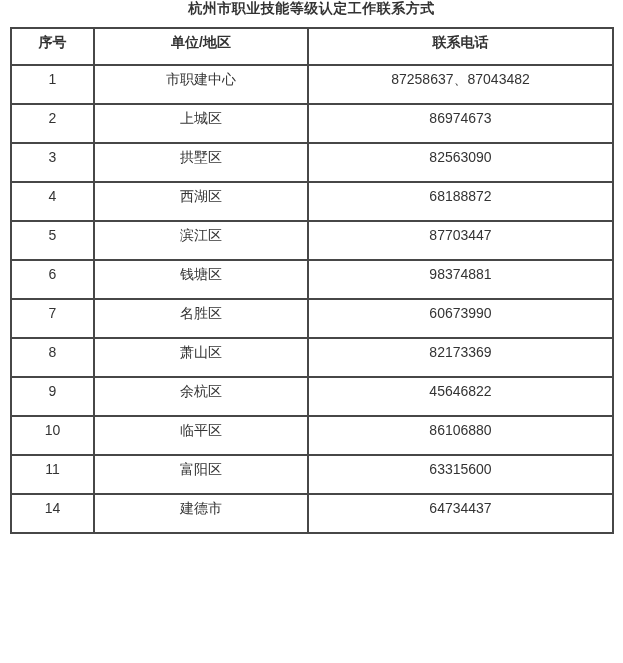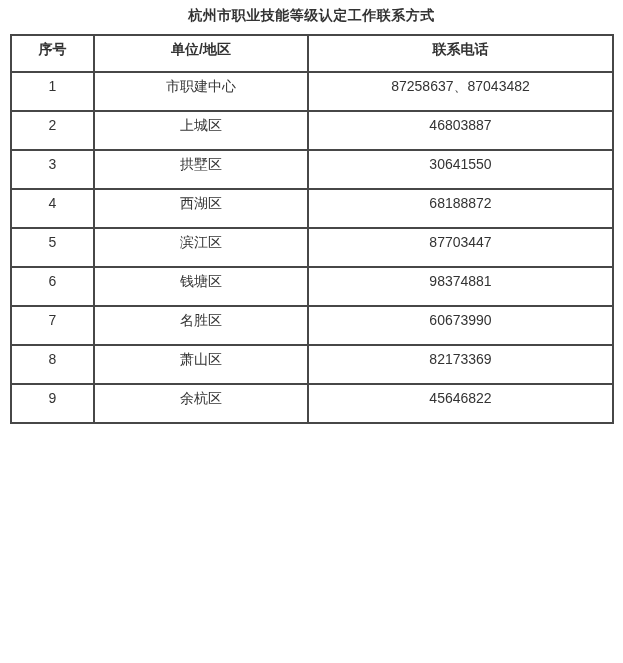--- a/index.html
+++ b/index.html
@@ -15,21 +15,20 @@
   .page {
     width: 623px;
     height: 663px;
     background: #ffffff;
   }
   .doc-title {
     text-align: center;
     font-size: 14px;
     font-weight: bold;
     color: #333333;
-    padding-top: 7px;
     padding-bottom: 9px;
     letter-spacing: 0.5px;
   }
   table.contact-table {
     border-collapse: collapse;
     table-layout: fixed;
     margin-left: 10px;
     width: 602px;
     background: #ffffff;
   }
@@ -77,26 +76,26 @@
     </thead>
     <tbody>
       <tr>
         <td>1</td>
         <td>市职建中心</td>
         <td>87258637、87043482</td>
       </tr>
       <tr>
         <td>2</td>
         <td>上城区</td>
-        <td>46803887</td>
+        <td>86974673</td>
       </tr>
       <tr>
         <td>3</td>
         <td>拱墅区</td>
-        <td>30641550</td>
+        <td>82563090</td>
       </tr>
       <tr>
         <td>4</td>
         <td>西湖区</td>
         <td>68188872</td>
       </tr>
       <tr>
         <td>5</td>
         <td>滨江区</td>
         <td>87703447</td>
@@ -114,15 +113,30 @@
       <tr>
         <td>8</td>
         <td>萧山区</td>
         <td>82173369</td>
       </tr>
       <tr>
         <td>9</td>
         <td>余杭区</td>
         <td>45646822</td>
       </tr>
+      <tr>
+        <td>10</td>
+        <td>临平区</td>
+        <td>86106880</td>
+      </tr>
+      <tr>
+        <td>11</td>
+        <td>富阳区</td>
+        <td>63315600</td>
+      </tr>
+      <tr>
+        <td>14</td>
+        <td>建德市</td>
+        <td>64734437</td>
+      </tr>
     </tbody>
   </table>
 </div>
 
 </body></html>

